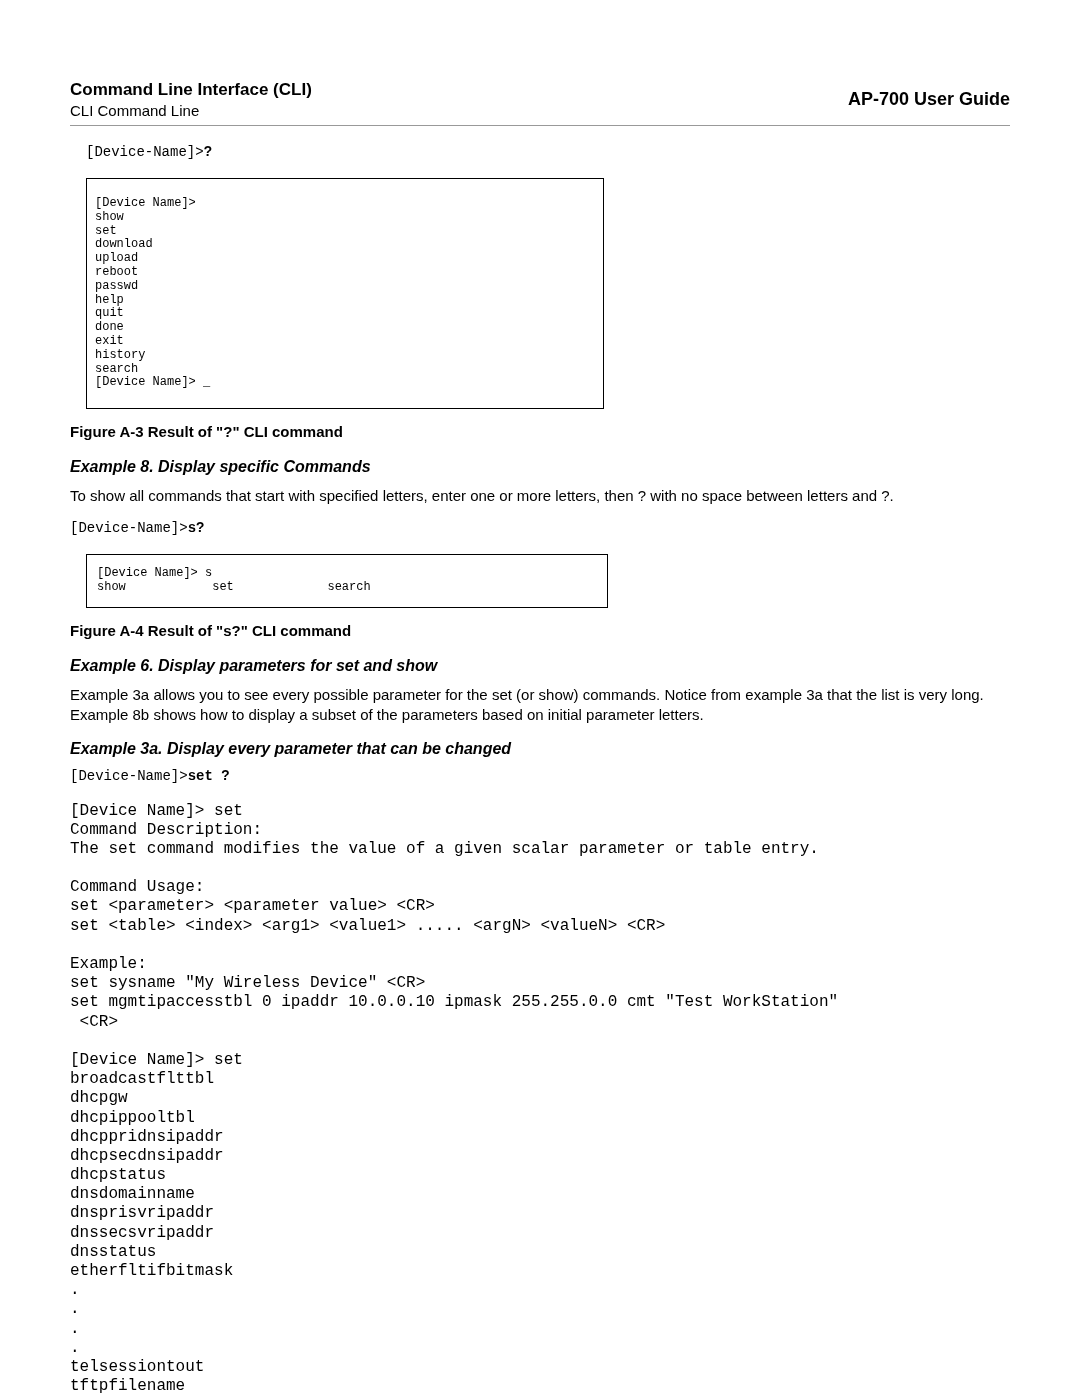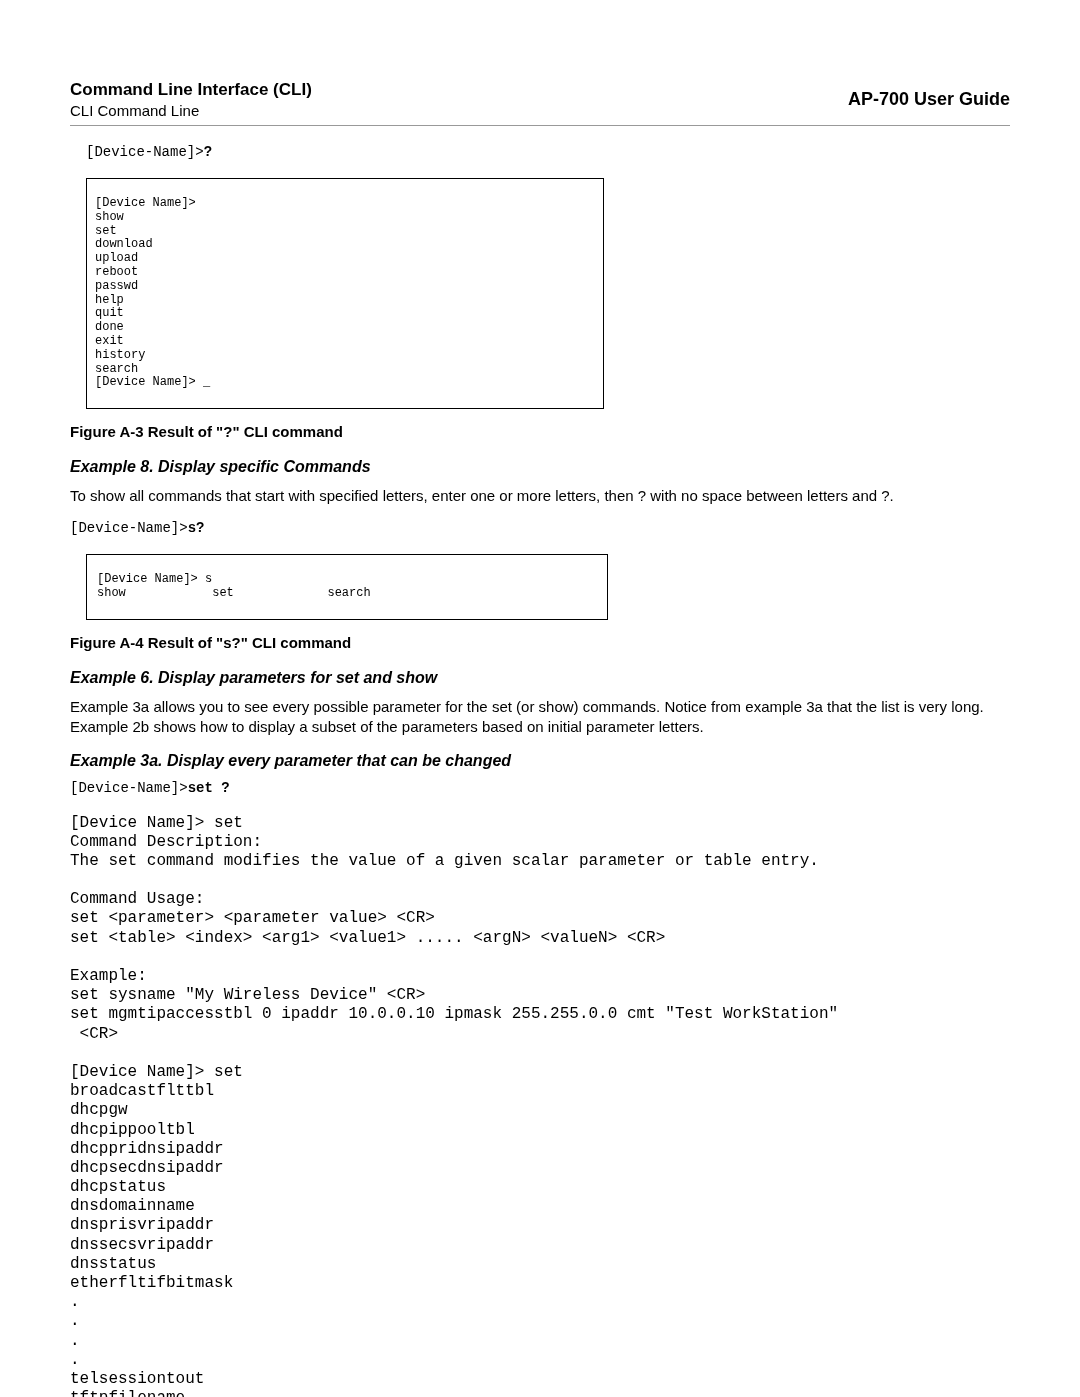--- a/index.html
+++ b/index.html
@@ -50,21 +50,21 @@
     padding: 18px 8px;
     width: 500px;
     font-family: "Courier New", Courier, monospace;
     font-size: 12px;
     line-height: 1.15;
     white-space: pre;
     margin-bottom: 14px;
   }
   .termbox-wide {
     border: 1px solid #000;
-    padding: 18px 10px;
+    padding: 12px 10px;
     width: 500px;
     font-family: "Courier New", Courier, monospace;
     font-size: 12px;
     line-height: 1.15;
     white-space: pre;
     margin-bottom: 14px;
   }
   .caption {
     font-weight: bold;
     font-size: 15px;
@@ -138,21 +138,21 @@
   <div class="prompt">
     <span>[Device-Name]&gt;</span><b>s?</b>
   </div>
 
   <div class="termbox-wide indent">[Device Name]&gt; s
 show            set             search</div>
 
   <div class="caption">Figure A-4 Result of "s?" CLI command</div>
 
   <div class="example-heading">Example 6. Display parameters for set and show</div>
-  <div class="body-text">Example 3a allows you to see every possible parameter for the set (or show) commands. Notice from example 3a that the list is very long. Example 2b shows how to display a subset of the parameters based on initial parameter letters.</div>
+  <div class="body-text">Example 3a allows you to see every possible parameter for the set (or show) commands. Notice from example 3a that the list is very long. Example 8b shows how to display a subset of the parameters based on initial parameter letters.</div>
 
   <div class="example-heading">Example 3a. Display every parameter that can be changed</div>
 
   <div class="prompt">
     <span>[Device-Name]&gt;</span><b>set ?</b>
   </div>
 
   <div class="set-block">[Device Name]&gt; set
 Command Description:
 The set command modifies the value of a given scalar parameter or table entry.

